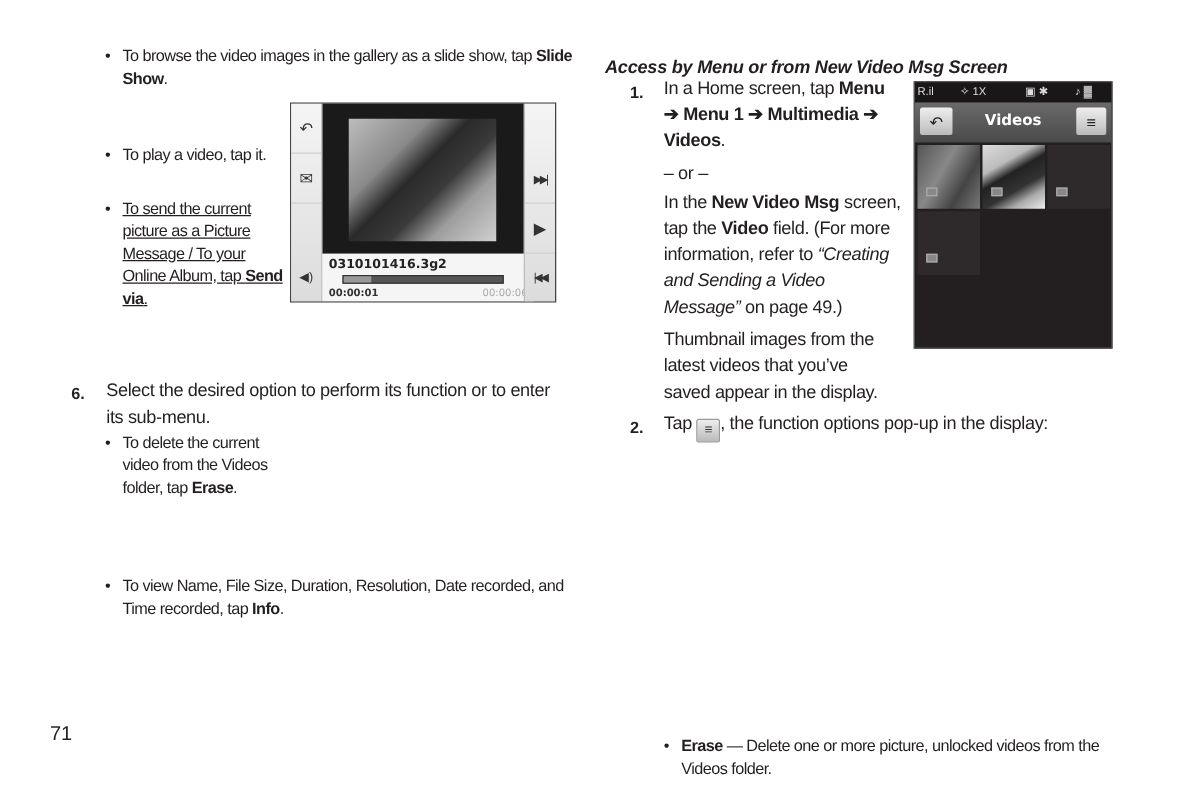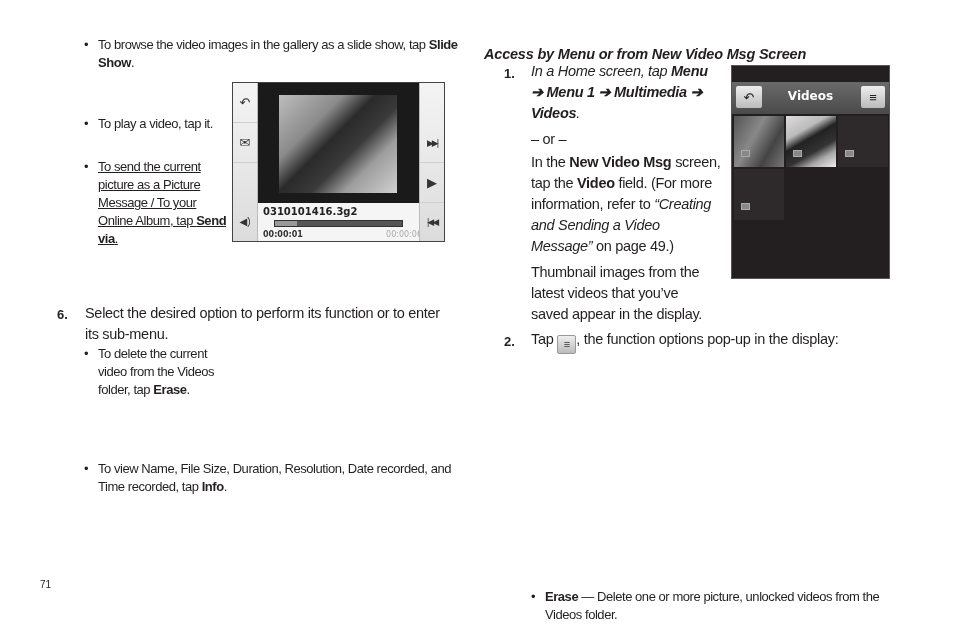--- a/index.html
+++ b/index.html
@@ -37,21 +37,21 @@
   .phone .titlebar { position:absolute; left:0; top:16px; width:157px; height:32px; background:linear-gradient(#6a6a6a,#4a4a4a); }
   .phone .back { position:absolute; left:4px; top:4px; width:26px; height:22px; background:linear-gradient(#eee,#bbb); border-radius:2px; display:flex; align-items:center; justify-content:center; font-size:13px; color:#222; }
   .phone .menu { position:absolute; right:4px; top:4px; width:24px; height:22px; background:linear-gradient(#eee,#bbb); border-radius:2px; display:flex; align-items:center; justify-content:center; font-size:13px; color:#222; }
   .phone .ttl { position:absolute; left:0; width:157px; top:7px; text-align:center; color:#fff; font-size:12px; font-weight:bold; font-family:"DejaVu Sans", sans-serif; }
   .phone .thumb { position:absolute; width:50px; height:51px; background:#2e2a2b; }
   .phone .thumb i { position:absolute; left:7px; bottom:10px; width:7px; height:5px; background:#888; border:1px solid #aaa; }
   .phone .thumb.img1 { background:linear-gradient(120deg,#555,#888 40%,#444 70%,#777); }
   .phone .thumb.img2 { background:linear-gradient(150deg,#ddd 0%,#bbb 30%,#222 45%,#333 65%,#aaa 80%,#eee 100%); }
 
   .inline-menu-icon { display:inline-block; width:17px; height:17px; vertical-align:-4px; background:linear-gradient(#eee,#bbb); border:1px solid #999; border-radius:2px; text-align:center; font-size:11px; line-height:17px; color:#333; }
-  .pagenum { left:40px; top:579px; font-size:10px; color:#231f20; }
+  .pagenum { left:40px; top:579px; font-size:16px; color:#231f20; }
 </style>
 </head>
 <body>
 
 <div class="abs small bullet" style="left:84px;top:36px;width:362px;">
   <span>To browse the video images in the gallery as a slide show, tap </span><b>Slide Show</b><span>.</span>
 </div>
 
 <div class="abs small bullet" style="left:84px;top:79px;width:140px;">
   <span>To play a video, tap it.</span>
@@ -94,35 +94,41 @@
 <div class="abs small bullet" style="left:84px;top:262px;width:362px;">
   <span>To view Name, File Size, Duration, Resolution, Date recorded, and Time recorded, tap </span><b>Info</b><span>.</span>
 </div>
 
 <div class="abs num" style="left:57px;top:307px;">6.</div>
 <div class="abs body" style="left:85px;top:303px;width:365px;">Select the desired option to perform its function or to enter its sub-menu.</div>
 
 <div class="abs heading" style="left:484px;top:36px;margin-top:10px;">Access by Menu or from New Video Msg Screen</div>
 
 <div class="abs num" style="left:504px;top:66px;">1.</div>
-<div class="abs body" style="left:531px;top:61px;width:185px;font-style:italic;">
+<div class="abs body" style="left:531px;top:61px;width:185px;">
   <span>In a Home screen, tap </span><b>Menu</b><br>
   <b>➔</b> <b>Menu 1</b> <b>➔</b> <b>Multimedia</b> <b>➔</b><br>
   <b>Videos</b>.
 </div>
 
 <div class="abs body" style="left:531px;top:129px;">– or –</div>
 
 <div class="abs body" style="left:531px;top:152px;width:190px;">
   <span>In the </span><b>New Video Msg</b><span> screen, tap the </span><b>Video</b><span> field. (For more information, refer to </span><i>“Creating and Sending a Video Message”</i><span>  on page 49.)</span>
 </div>
 
 <div class="abs body" style="left:531px;top:262px;width:185px;">Thumbnail images from the latest videos that you’ve saved appear in the display.</div>
 
 <div class="abs phone">
+  <div class="status">
+    <span style="left:2px;">R.il</span>
+    <span style="left:36px;">✧ 1X</span>
+    <span style="left:88px;">▣ ✱</span>
+    <span style="left:128px;">♪ ▓</span>
+  </div>
   <div class="titlebar">
     <div class="ttl">Videos</div>
     <div class="back">↶</div>
     <div class="menu">≡</div>
   </div>
   <div class="thumb img1" style="left:2px;top:50px;">
       <i></i>
     </div>
   <div class="thumb img2" style="left:54px;top:50px;">
       <i></i>

